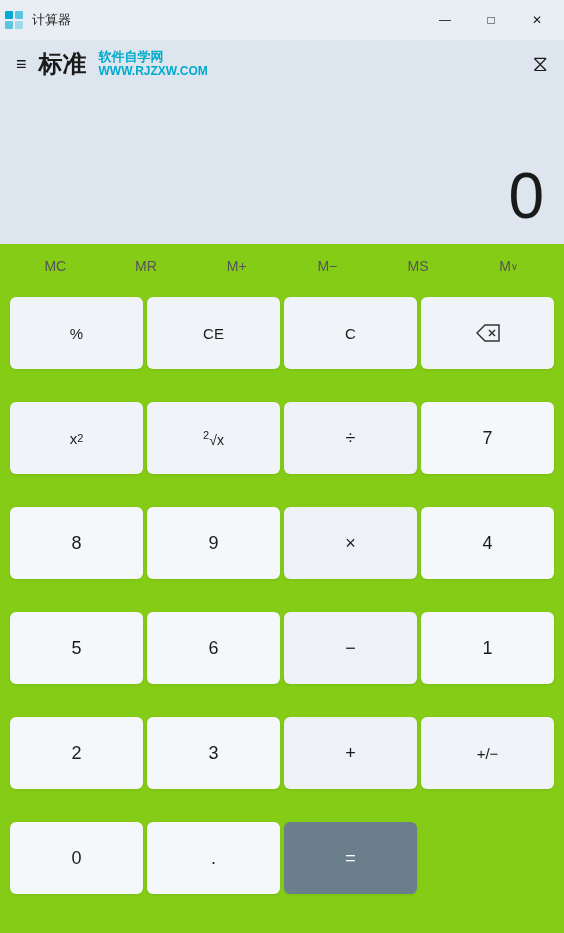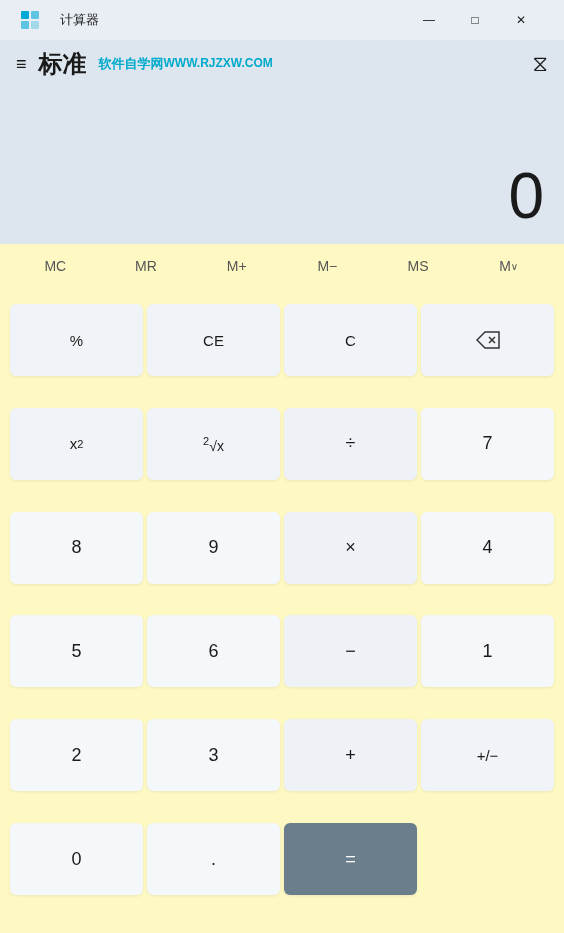--- a/index.html
+++ b/index.html
@@ -12,22 +12,22 @@
       flex-direction: column;
       overflow: hidden;
     }
 
     
     .title-bar {
       background: #e8eef4;
       height: 40px;
       display: flex;
       align-items: center;
-      padding: 0 20px;
-      gap: 20px;
+      padding: 0 4px;
+      gap: 8px;
       flex-shrink: 0;
     }
     .title-bar-icon {
       width: 20px;
       height: 20px;
       display: flex;
       align-items: center;
       justify-content: center;
     }
     .title-bar-title {
@@ -94,26 +94,26 @@
     }
     .display-value {
       font-size: 64px;
       font-weight: 300;
       color: #1a1a1a;
       line-height: 1;
     }
 
     
     .calc-body {
-      background: #fef9c3;
+      background: #84cc16;
       flex: 1;
       display: flex;
       flex-direction: column;
       padding: 0 10px 10px 10px;
-      gap: 16px;
+      gap: 9px;
     }
 
     
     .memory-row {
       display: grid;
       grid-template-columns: repeat(6, 1fr);
       gap: 0;
       height: 44px;
     }
     .mem-btn {
@@ -187,21 +187,21 @@
     <button class="title-btn">—</button>
     <button class="title-btn">□</button>
     <button class="title-btn close">✕</button>
   </div>
 </div>
 
 <div class="app-header">
   <div class="header-left">
     <span class="menu-icon">≡</span>
     <span class="app-title">标准</span>
-    <div style="display:flex;flex-direction:row;line-height:1.1;">
+    <div style="display:flex;flex-direction:column;line-height:1.1;">
       <span style="font-size:13px;font-weight:bold;color:#00aacc;">软件自学网</span>
       <span style="font-size:12px;font-weight:bold;color:#00aacc;">WWW.RJZXW.COM</span>
     </div>
   </div>
   <span class="history-icon" style="font-size:22px;">⧖</span>
 </div>
 
 <div class="display-area">
   <span class="display-value">0</span>
 </div>

